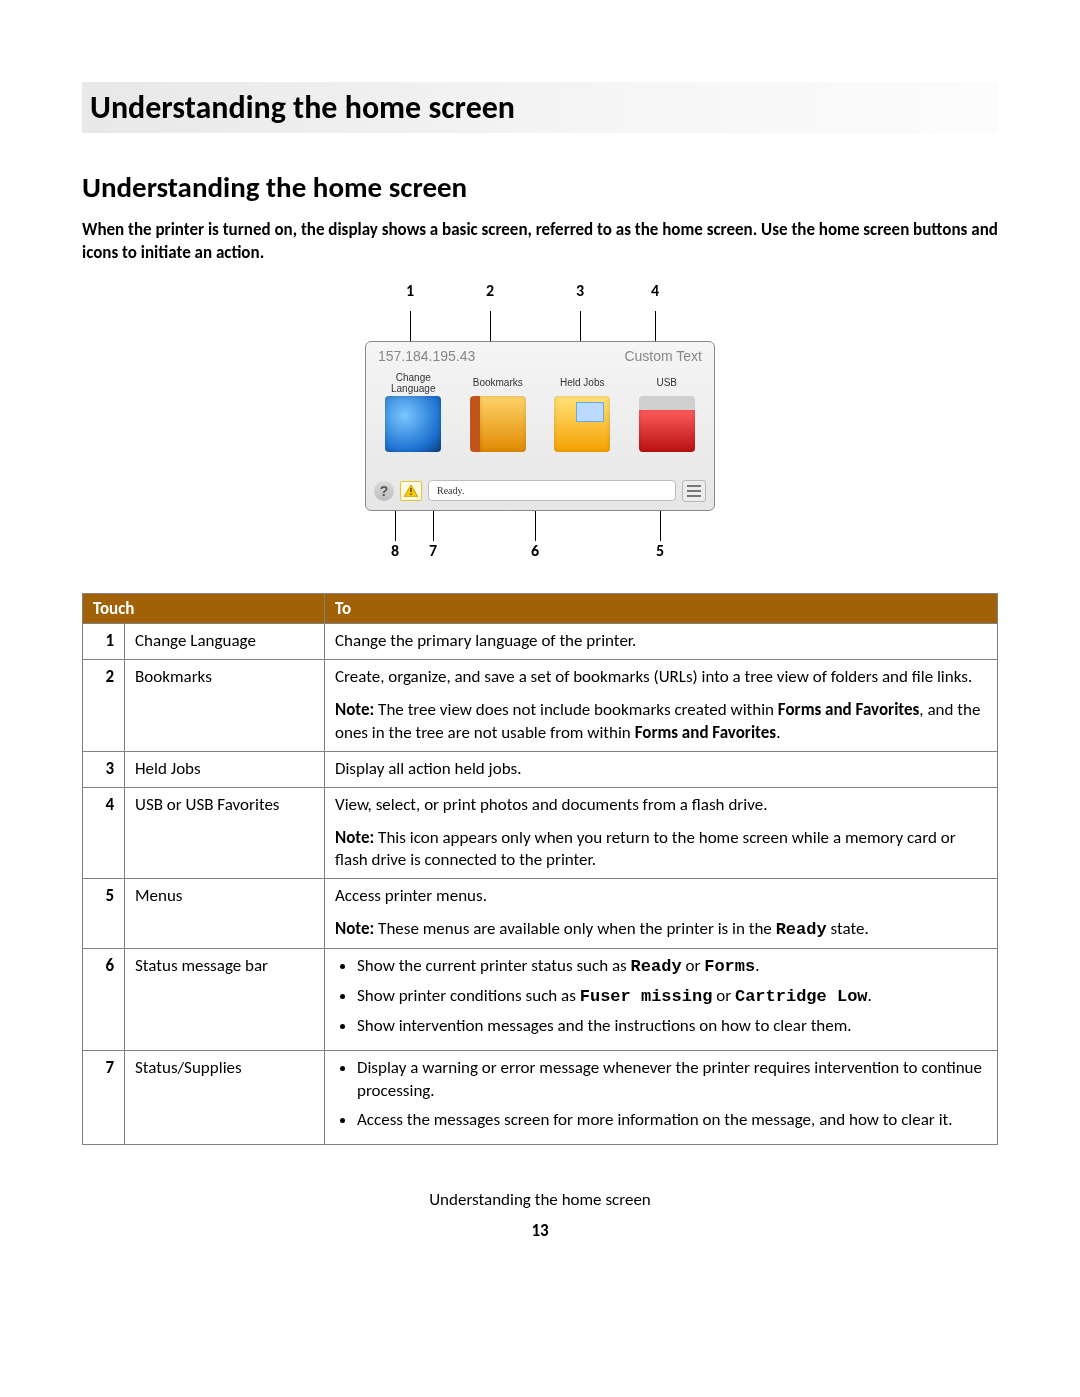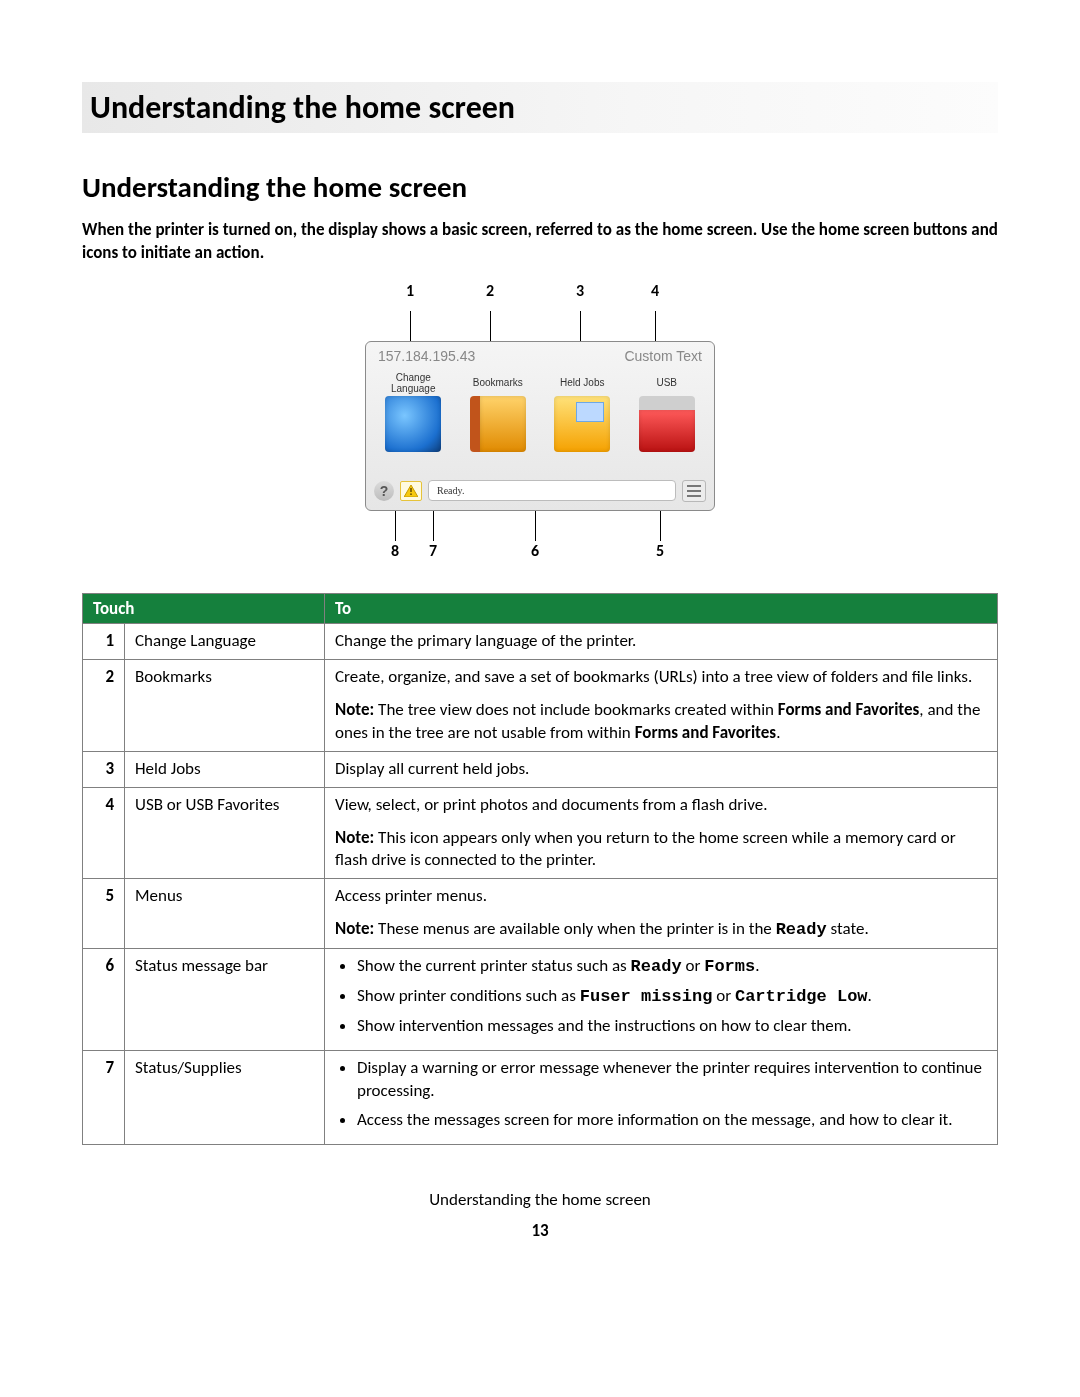--- a/index.html
+++ b/index.html
@@ -147,21 +147,21 @@
   }
   .dev-menu span{ height:2px;background:#777;}
 
   
   table.ref {
     width: 100%;
     border-collapse: collapse;
     font-size: 17px;
   }
   table.ref th {
-    background: #15803d;
+    background: #a16207;
     color: #fff;
     font-weight: bold;
     text-align: left;
     padding: 4px 10px;
     border: 1px solid #808080;
   }
   table.ref td {
     border: 1px solid #808080;
     padding: 6px 10px;
     vertical-align: top;
@@ -283,21 +283,21 @@
           <div>Create, organize, and save a set of bookmarks (URLs) into a tree view of folders and file links.</div>
           <div style="margin-top:10px">
             <b>Note:</b><span> The tree view does not include bookmarks created within </span><b>Forms and Favorites</b><span>, and the ones in the tree are not usable from within </span><b>Forms and Favorites</b><span>.</span>
           </div>
         </td>
       </tr>
 
       <tr>
         <td class="num">3</td>
         <td class="name">Held Jobs</td>
-        <td>Display all current held jobs.</td>
+        <td>Display all action held jobs.</td>
       </tr>
 
       <tr>
         <td class="num">4</td>
         <td class="name">USB or USB Favorites</td>
         <td>
           <div>View, select, or print photos and documents from a flash drive.</div>
           <div style="margin-top:10px">
             <b>Note:</b><span> This icon appears only when you return to the home screen while a memory card or flash drive is connected to the printer.</span>
           </div>

